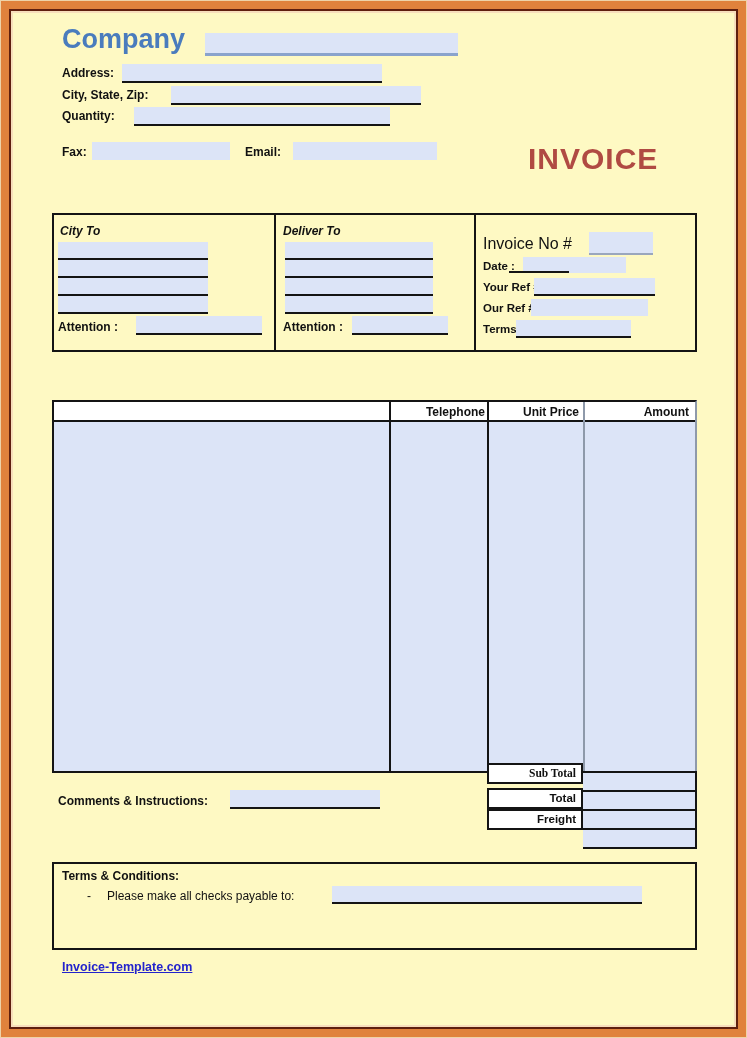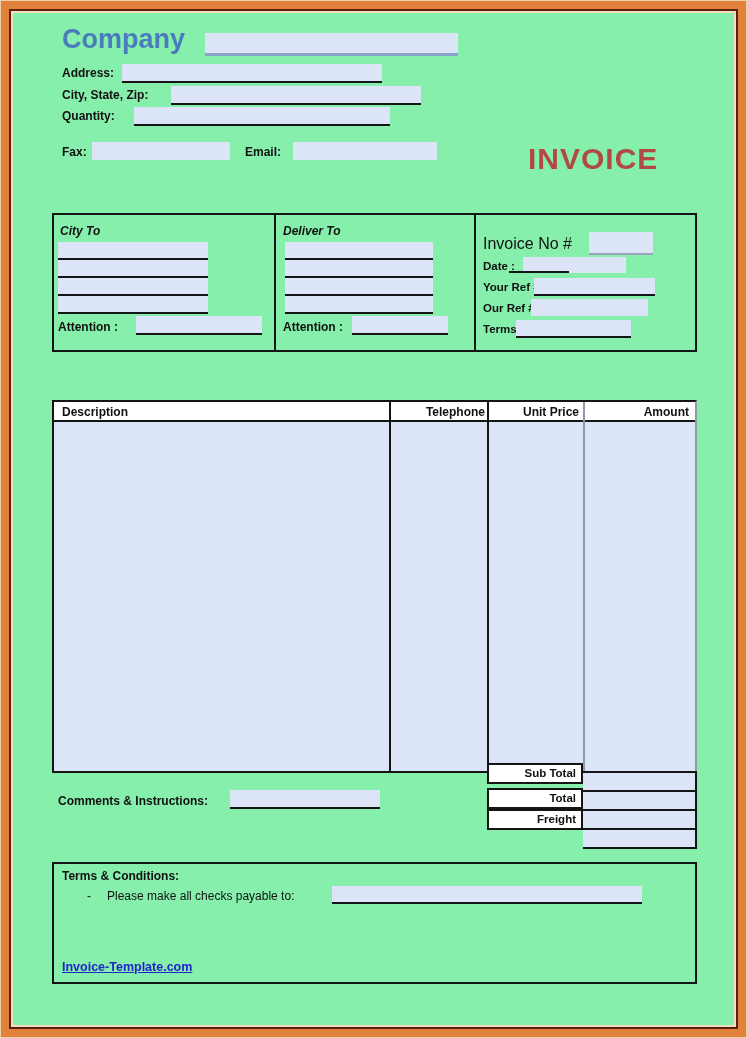--- a/index.html
+++ b/index.html
@@ -1,18 +1,18 @@
 <!DOCTYPE html>
 <html><head>
 <meta charset="utf-8">
 <style>
   html,body{margin:0;padding:0;background:#888;}
   .page{
     position:relative;width:747px;height:1038px;margin:0 auto;
-    background:#86efac;overflow:hidden;
+    background:#fef9c3;overflow:hidden;
     font-family:"Liberation Sans", sans-serif;color:#111;
   }
   .frame{
     position:absolute;inset:0;border:9px solid #e0823c;
     box-shadow: inset 0 0 0 2px #5e1f0e, inset 0 0 0 4px #f7debc;
     outline:1px solid #eed3a8;outline-offset:-1px;
     pointer-events:none;z-index:5;
   }
   .abs{position:absolute;}
   .lbl{font-weight:bold;font-size:12px;white-space:nowrap;}
@@ -93,45 +93,44 @@
 
   <div class="abs small-lbl" style="left:483px;top:302px;">Our Ref #</div>
   <div class="abs fill" style="left:531px;top:299px;width:117px;height:17px;"></div>
 
   <div class="abs small-lbl" style="left:483px;top:323px;">Terms :</div>
   <div class="abs fill ul" style="left:516px;top:320px;width:115px;height:16px;"></div>
 
   <div class="abs box" style="left:52px;top:400px;width:645px;height:373px;border-right-color:#8e99aa;">
 
     <div style="position:absolute;left:0;top:0;width:100%;height:20px;background:#fff;border-bottom:2px solid #141414;box-sizing:border-box;"></div>
-    <div class="hdr-cell" style="left:8px;width:320px;">Description</div>
     <div class="hdr-cell right" style="left:339px;width:92px;">Telephone</div>
     <div class="hdr-cell right" style="left:437px;width:88px;">Unit Price</div>
     <div class="hdr-cell right" style="left:533px;width:102px;">Amount</div>
 
     <div style="position:absolute;left:0;top:20px;right:0;bottom:0;background:#dce4f7;"></div>
     <div class="vline" style="left:335px;"></div>
     <div class="vline" style="left:433px;"></div>
     <div class="vline" style="left:529px;background:#8e99aa;"></div>
   </div>
 
   <div>
-    <div class="tot-lbl" style="top:763px;">Sub Total</div>
+    <div class="tot-lbl" style="top:763px;font-family:Liberation Serif, serif;">Sub Total</div>
     <div class="tot-val" style="top:771px;"></div>
     <div class="tot-lbl" style="top:790px;">Tax</div>
     <div class="tot-val" style="top:790px;"></div>
     <div class="tot-lbl" style="top:809px;">Freight</div>
     <div class="tot-val" style="top:809px;"></div>
     <div class="tot-lbl" style="top:788px;">Total</div>
     <div class="tot-val" style="top:828px;"></div>
   </div>
 
   <div class="abs lbl" style="left:58px;top:794px;">Comments &amp; Instructions:</div>
   <div class="abs fill ul" style="left:230px;top:790px;width:150px;height:17px;"></div>
 
-  <div class="abs box" style="left:52px;top:862px;width:645px;height:122px;">
+  <div class="abs box" style="left:52px;top:862px;width:645px;height:88px;">
     <div class="abs lbl" style="left:8px;top:5px;">Terms &amp; Conditions:</div>
     <div class="abs plain-txt" style="left:33px;top:25px;">-</div>
     <div class="abs plain-txt" style="left:53px;top:25px;">Please make all checks payable to:</div>
     <div class="abs fill ul" style="left:278px;top:22px;width:310px;height:16px;"></div>
     <a href="#" class="abs link" style="left:8px;top:96px;">Invoice-Template.com</a>
   </div>
 </div>
 
 </body></html>

